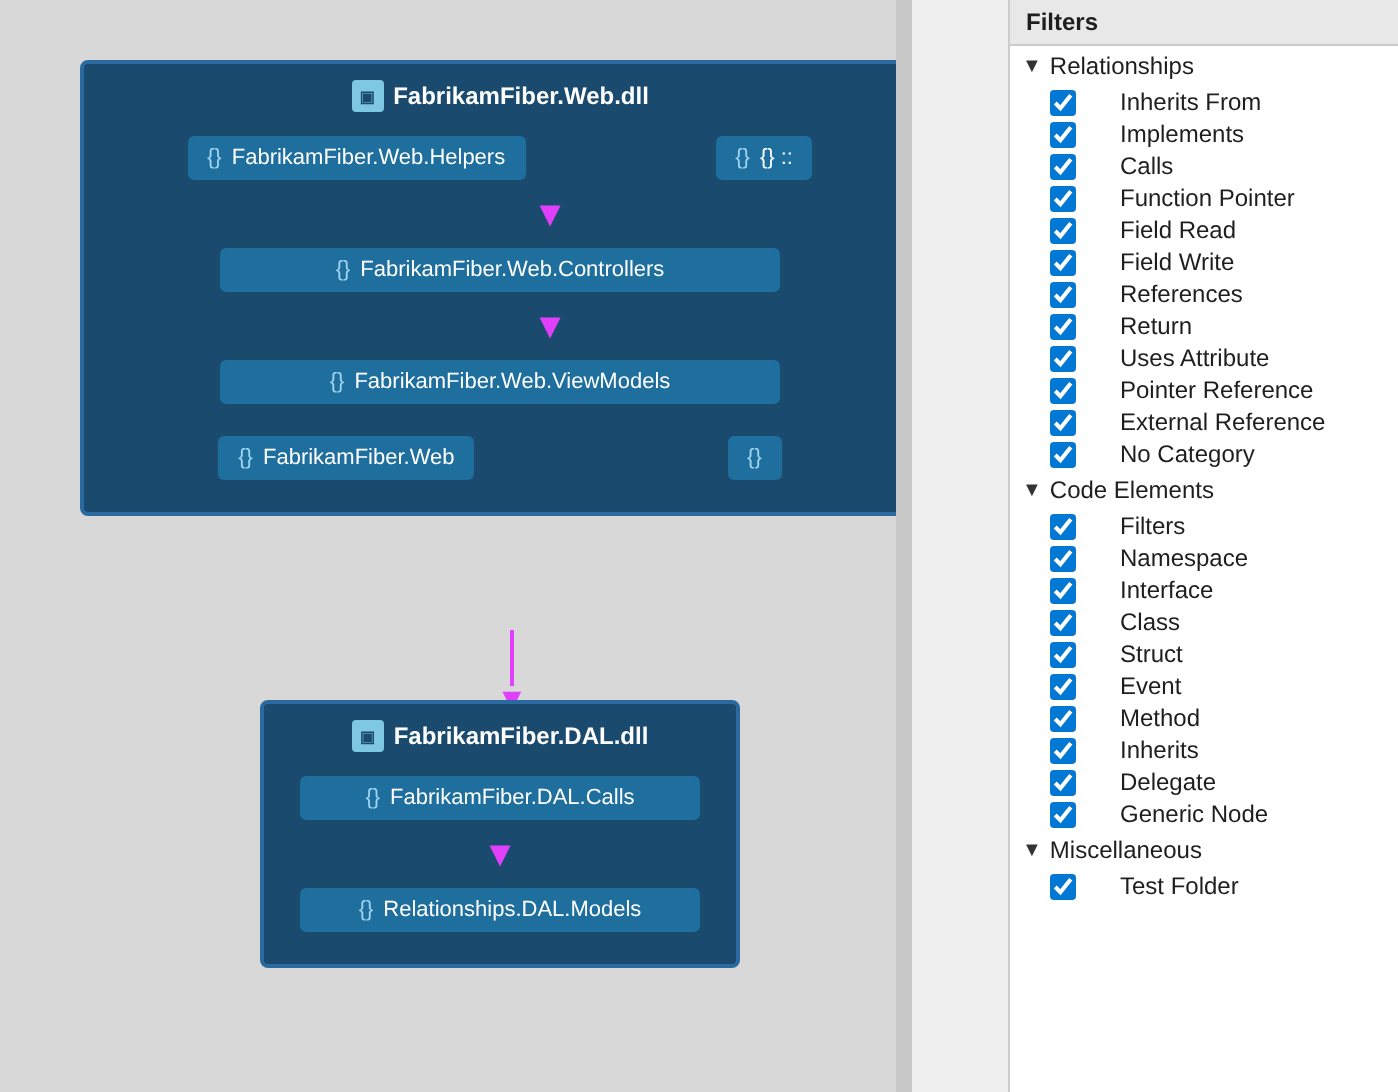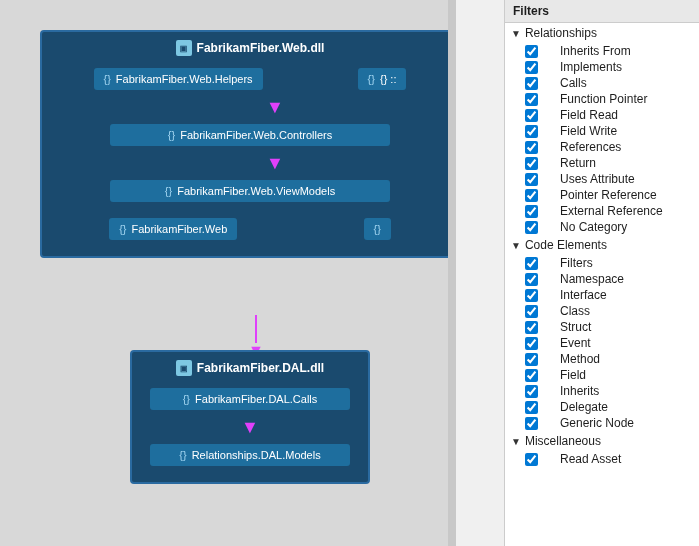--- a/index.html
+++ b/index.html
@@ -350,36 +350,32 @@
   <div class="filter-item">
     <input type="checkbox" checked="" style="">
     <span>Event</span>
   </div>
   <div class="filter-item">
     <input type="checkbox" checked="" style="">
     <span>Method</span>
   </div>
   <div class="filter-item">
     <input type="checkbox" checked="" style="">
-    <span>Field</span>
-  </div>
-  <div class="filter-item">
-    <input type="checkbox" checked="" style="">
     <span>Inherits</span>
   </div>
   <div class="filter-item">
     <input type="checkbox" checked="" style="">
     <span>Delegate</span>
   </div>
   <div class="filter-item">
     <input type="checkbox" checked="" style="">
     <span>Generic Node</span>
   </div>
 
   <div class="filter-section-header">
     <span class="arrow">▼</span>
     <span>Miscellaneous</span>
   </div>
   <div class="filter-item">
     <input type="checkbox" checked="" style="">
-    <span>Read Asset</span>
+    <span>Test Folder</span>
   </div>
 </div>
 
 </body></html>

